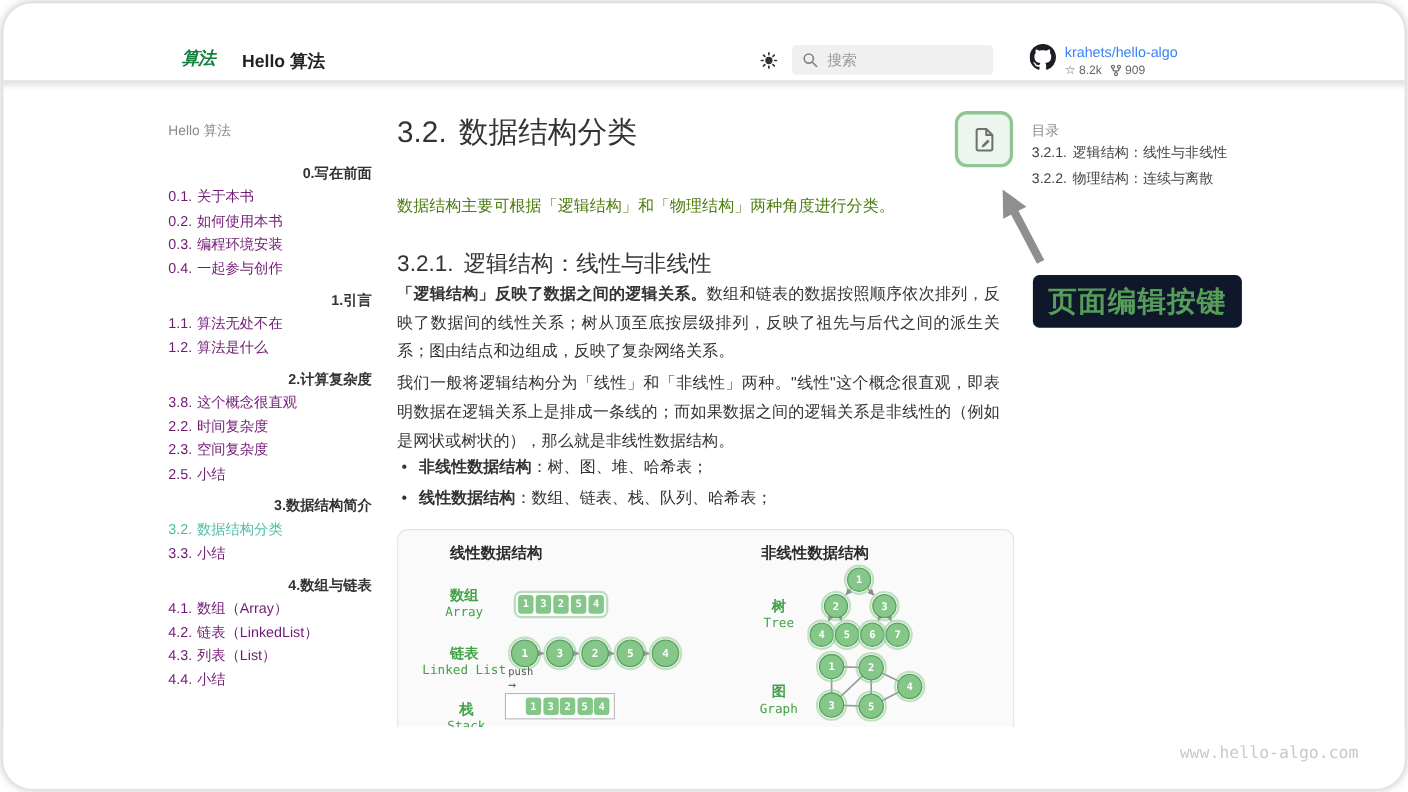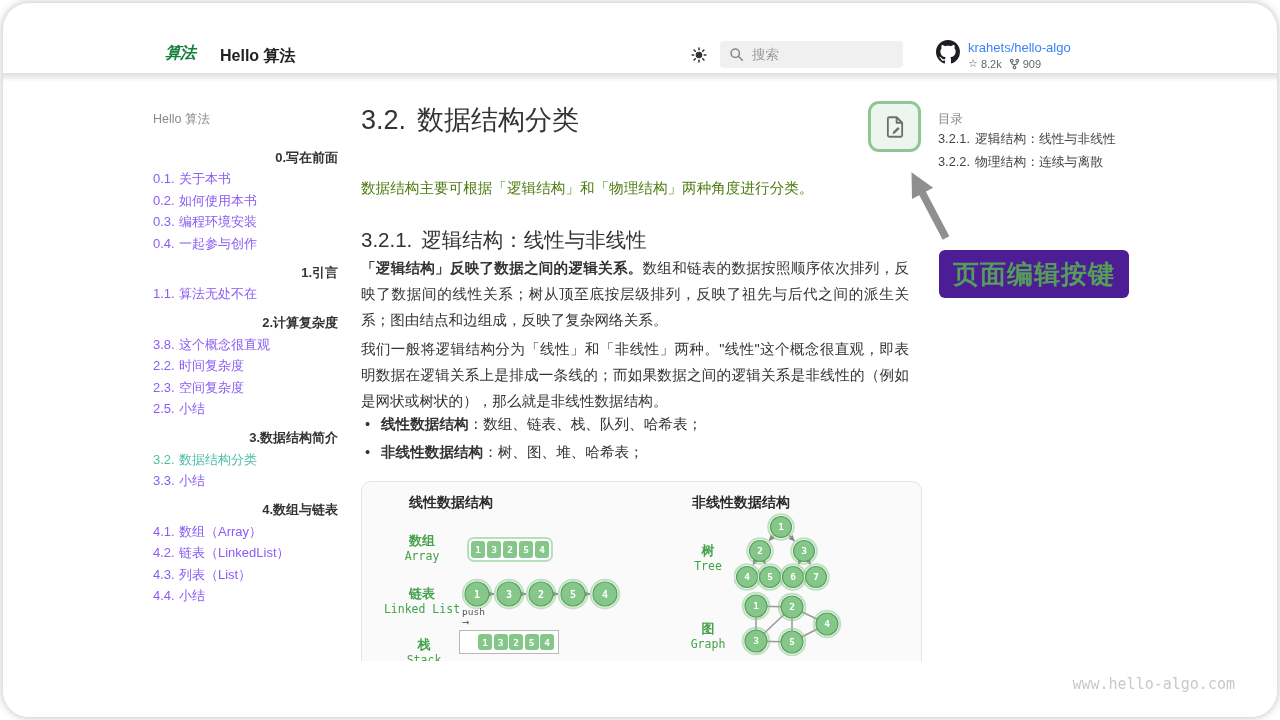--- a/index.html
+++ b/index.html
@@ -20,21 +20,21 @@
   .repo-name { font-size:13px; color:#3b82f6; line-height:15px; }
   .repo-stats { font-size:11px; color:#666; margin-top:2px; display:flex; align-items:center; gap:3px; }
   .header-shadow { position:absolute; left:0; top:70px; width:100%; height:9px;
        background:linear-gradient(to bottom, rgba(0,0,0,.13), rgba(0,0,0,0)); }
 
   
   .sidebar { position:absolute; left:150px; top:0; width:185px; }
   .sb-site { position:absolute; left:0; top:108px; font-size:12.5px; color:#8a8a8a; }
   .sb-list { position:absolute; left:0; top:138px; width:185px; }
   .sb-section { height:21.5px; margin-top:7.5px; font-size:13px; font-weight:bold; color:#333; cursor:pointer;text-align:right; }
-  .sb-item { height:21.5px; font-size:13px; color:#8b5cf6; cursor:pointer; }
+  .sb-item { height:21.5px; font-size:13px; color:#701a75; cursor:pointer; }
   .sb-item.active { color:#4dbea6; }
   .sb-num { display:inline-block; min-width:26px; }
   .sb-section .sb-num { min-width:24px; }
 
   
   .toc { position:absolute; left:935px; top:0; width:180px; }
   .toc-title { position:absolute; left:0; top:108px; font-size:12.5px; color:#8a8a8a; }
   .toc-list { position:absolute; left:0; top:128px; }
   .toc-item { height:23px; font-size:12.8px; color:#444; cursor:pointer; white-space:nowrap; }
   .toc-num { display:inline-block; min-width:37px; }
@@ -71,21 +71,21 @@
   .stack-box { position:absolute; left:97px; top:148px; width:100px; height:24px; background:#fff;
                border:1px solid #b8b8b8; display:flex; align-items:center; justify-content:flex-end;
                gap:1.5px; padding-right:4px; }
   .stack-box .cell { width:14px; height:16px; }
 
   
   .edit-btn { position:absolute; left:865px; top:98px; width:53px; height:51px; background:#edf6ee;
               border:3px solid #8fc693; border-radius:11px; display:flex; align-items:center;
               justify-content:center; cursor:pointer; z-index:10; }
   .ann-arrow { position:absolute; left:888px; top:152px; z-index:10; }
-  .ann-label { position:absolute; left:936px; top:247px; width:190px; height:48px; background:#4c1d95;
+  .ann-label { position:absolute; left:936px; top:247px; width:190px; height:48px; background:#0f172a;
                border-radius:6px; display:flex; align-items:center; justify-content:center;
                font-size:26px; font-weight:bold; color:#569d5a; z-index:10; letter-spacing:1px; }
 
   
   .bottom-mask { position:absolute; left:0; top:658px; width:100%; height:62px; background:#fff; z-index:5; }
   .watermark { position:absolute; right:42px; top:14px; font-family:"DejaVu Sans Mono",monospace;
                font-size:15px; color:#c9c9c9; }
 </style>
 </head>
 <body>
@@ -153,20 +153,21 @@
   <nav class="sidebar">
     <div class="sb-site">Hello 算法</div>
     <div class="sb-list" id="sb-list">
         <div class="sb-section"><span class="sb-num">0.</span><span>写在前面</span></div>
         <div class="sb-item"><span class="sb-num">0.1.</span><span>关于本书</span></div>
         <div class="sb-item"><span class="sb-num">0.2.</span><span>如何使用本书</span></div>
         <div class="sb-item"><span class="sb-num">0.3.</span><span>编程环境安装</span></div>
         <div class="sb-item"><span class="sb-num">0.4.</span><span>一起参与创作</span></div>
         <div class="sb-section"><span class="sb-num">1.</span><span>引言</span></div>
         <div class="sb-item"><span class="sb-num">1.1.</span><span>算法无处不在</span></div>
+        <div class="sb-item"><span class="sb-num">1.2.</span><span>算法是什么</span></div>
         <div class="sb-section"><span class="sb-num">2.</span><span>计算复杂度</span></div>
         <div class="sb-item"><span class="sb-num">3.8.</span><span>这个概念很直观</span></div>
         <div class="sb-item"><span class="sb-num">2.2.</span><span>时间复杂度</span></div>
         <div class="sb-item"><span class="sb-num">2.3.</span><span>空间复杂度</span></div>
         <div class="sb-item"><span class="sb-num">2.5.</span><span>小结</span></div>
         <div class="sb-section"><span class="sb-num">3.</span><span>数据结构简介</span></div>
         <div class="sb-item active"><span class="sb-num">3.2.</span><span>数据结构分类</span></div>
         <div class="sb-item"><span class="sb-num">3.3.</span><span>小结</span></div>
         <div class="sb-section"><span class="sb-num">4.</span><span>数组与链表</span></div>
         <div class="sb-item"><span class="sb-num">4.1.</span><span>数组（Array）</span></div>
@@ -176,22 +177,22 @@
       </div>
   </nav>
 
   <main class="main">
     <h1 class="h1"><span class="hnum">3.2.</span><span>数据结构分类</span></h1>
     <p class="intro">数据结构主要可根据「逻辑结构」和「物理结构」两种角度进行分类。</p>
     <h2 class="h2"><span class="hnum">3.2.1.</span><span>逻辑结构：线性与非线性</span></h2>
     <p class="para p1"><b>「逻辑结构」反映了数据之间的逻辑关系。</b><span>数组和链表的数据按照顺序依次排列，反映了数据间的线性关系；树从顶至底按层级排列，反映了祖先与后代之间的派生关系；图由结点和边组成，反映了复杂网络关系。</span></p>
     <p class="para p2">我们一般将逻辑结构分为「线性」和「非线性」两种。"线性"这个概念很直观，即表明数据在逻辑关系上是排成一条线的；而如果数据之间的逻辑关系是非线性的（例如是网状或树状的），那么就是非线性数据结构。</p>
     <ul class="bullets" id="bullets">
+        <li><span class="dot">•</span><b>非线性数据结构</b><span>：树、图、堆、哈希表；</span></li>
         <li><span class="dot">•</span><b>线性数据结构</b><span>：数组、链表、栈、队列、哈希表；</span></li>
-        <li><span class="dot">•</span><b>非线性数据结构</b><span>：树、图、堆、哈希表；</span></li>
       </ul>
 
     <div class="figure">
       <div class="fig-title" style="left:47px;top:12px">线性数据结构</div>
       <div class="fig-title" style="left:330px;top:12px">非线性数据结构</div>
 
       <div class="flabel-zh" style="left:20px;top:50px">数组</div>
       <div class="flabel-en" style="left:5px;top:67px">Array</div>
       <div class="arr" id="g-array">
           <div class="cell">1</div>

